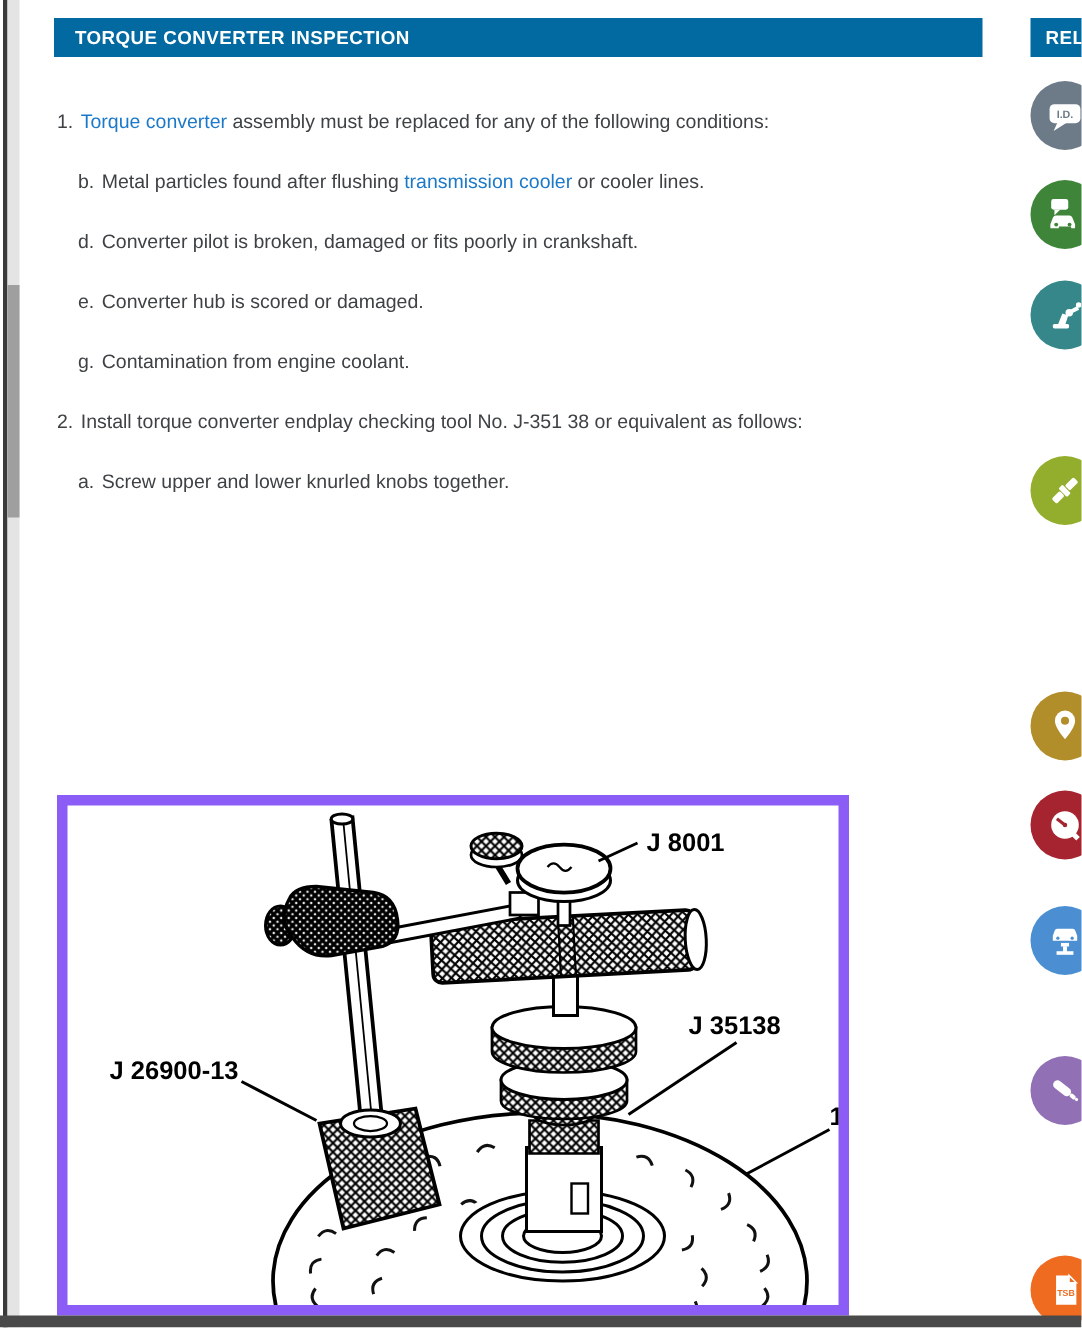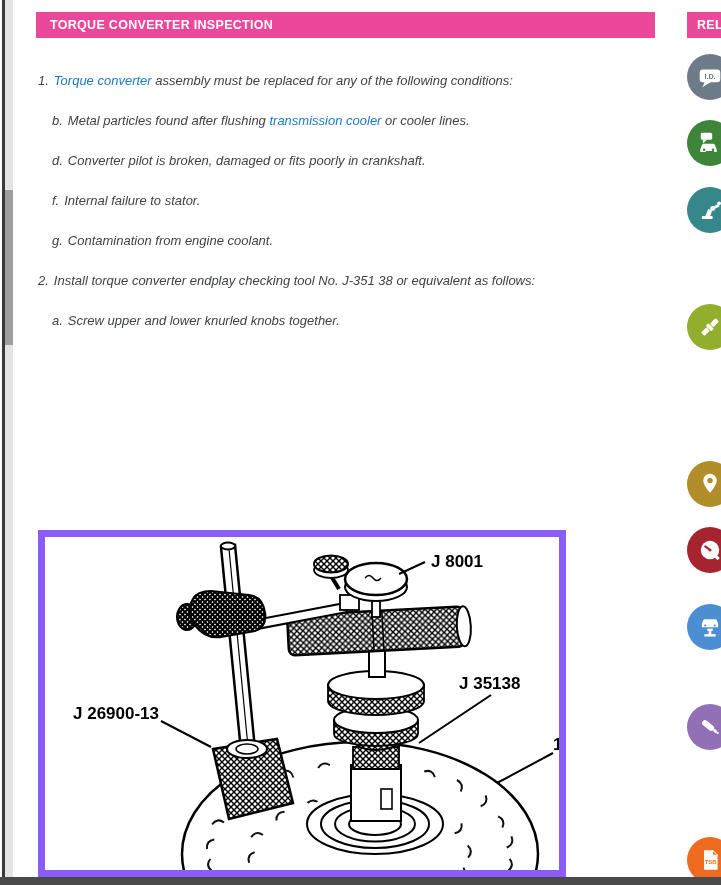--- a/index.html
+++ b/index.html
@@ -4,26 +4,26 @@
 <style>
   html,body{margin:0;padding:0;}
   body{width:721px;height:885px;overflow:hidden;background:#fff;
        font-family:"Liberation Sans","DejaVu Sans",sans-serif;position:relative;}
   .abs{position:absolute;}
   
   .left-line{left:2px;top:0;width:3px;height:885px;background:#3a3a3a;}
   .scroll-track{left:5px;top:0;width:8px;height:885px;background:#e4e4e4;}
   .scroll-thumb{left:5px;top:190px;width:8px;height:155px;background:#9f9f9f;}
   
-  .bar{height:26px;background:#ec4899;color:#fff;font-weight:bold;font-size:12.5px;
+  .bar{height:26px;background:#0369a1;color:#fff;font-weight:bold;font-size:12.5px;
        line-height:26px;letter-spacing:.3px;box-sizing:border-box;white-space:nowrap;}
   .main-bar{left:36px;top:12px;width:619px;padding-left:14px;}
   .rel-bar{left:687px;top:12px;width:60px;padding-left:10px;}
   
-  .content{left:38px;top:73px;width:620px;color:#3f4245;font-size:13px;font-style:italic;}
+  .content{left:38px;top:73px;width:620px;color:#3f4245;font-size:13px;}
   .row{height:40px;line-height:15px;white-space:nowrap;}
   .row.ind{padding-left:14px;}
   .marker{margin-right:5px;}
   .lnk{color:#1c78c8;cursor:pointer;text-decoration:none;}
   
   .figure-box{left:38px;top:530px;width:528px;height:347px;border:7px solid #8b5cf6;
               background:#fff;box-sizing:border-box;overflow:hidden;cursor:pointer;}
   .figure-box svg text{font-family:"Liberation Sans","DejaVu Sans",sans-serif;
               font-weight:bold;font-size:17px;fill:#000;}
   
@@ -44,21 +44,21 @@
   <div class="abs scroll-thumb"></div>
 
   <div class="abs bar main-bar">TORQUE CONVERTER INSPECTION</div>
 
   <div class="abs bar rel-bar">REL</div>
 
   <div class="abs content">
       <div class="row"><span class="marker">1.</span><a class="lnk" href="#">Torque converter</a><span> assembly must be replaced for any of the following conditions:</span></div>
       <div class="row ind"><span class="marker">b.</span><span>Metal particles found after flushing </span><a class="lnk" href="#">transmission cooler</a><span> or cooler lines.</span></div>
       <div class="row ind"><span class="marker">d.</span><span>Converter pilot is broken, damaged or fits poorly in crankshaft.</span></div>
-      <div class="row ind"><span class="marker">f.</span><span>Internal failure to stator.</span></div>
+      <div class="row ind"><span class="marker">e.</span><span>Converter hub is scored or damaged.</span></div>
       <div class="row ind"><span class="marker">g.</span><span>Contamination from engine coolant.</span></div>
       <div class="row"><span class="marker">2.</span><span>Install torque converter endplay checking tool No. J-351 38 or equivalent as follows:</span></div>
       <div class="row ind"><span class="marker">a.</span><span>Screw upper and lower knurled knobs together.</span></div>
     </div>
 
   <div class="abs figure-box">
     <svg viewBox="0 0 526 345" width="526" height="345">
       <defs>
         <pattern id="kn" width="6" height="6" patternUnits="userSpaceOnUse">
           <rect width="6" height="6" fill="#fff"></rect>

